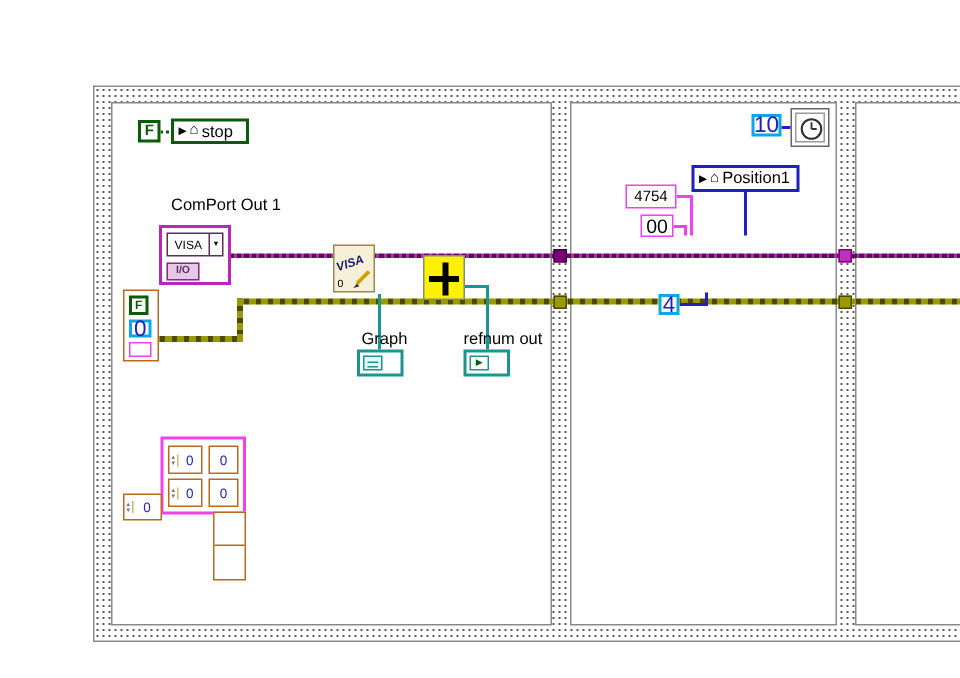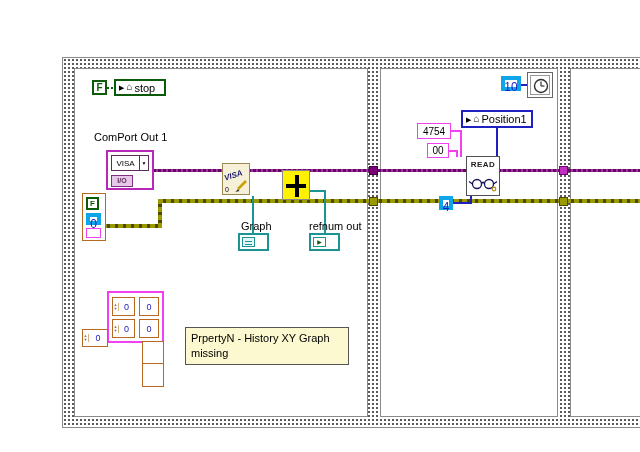--- a/index.html
+++ b/index.html
@@ -11,22 +11,22 @@
     border:1px solid #8a8a8a;border-right:none;overflow:hidden;background-color:#fff;
     background-image:radial-gradient(circle,#5a5a5a 0.8px,transparent 1px);background-size:4px 4px}
   .frame{position:absolute;background:#fff;border:1px solid #8a8a8a}
   .lbl{position:absolute;white-space:nowrap;font-size:11px;z-index:6}
   .wire{position:absolute;z-index:4}
   .node{position:absolute;background:#fff;z-index:6}
   .boolc{border:2px solid #0b5b0b;color:#0b5b0b;font-weight:bold;display:flex;align-items:center;justify-content:center;font-size:10px}
   .local{border:2px solid;display:flex;align-items:center;gap:2px;padding:0 3px;font-size:11px;background:#fff;z-index:6;position:absolute}
   .local .la{font-size:7px;line-height:1}
   .local .lh{font-size:10px;line-height:1;margin-top:-1px}
-  .numc{border:4px solid #0ea5e9;color:#2020c0;font-size:12px;display:flex;justify-content:center}
-  .strc{border:1px solid #f040f0;color:#000;font-size:10px;display:flex;align-items:center;justify-content:center}
+  .numc{border:2px solid #0ea5e9;color:#2020c0;font-size:15px;display:flex;align-items:center;justify-content:center}
+  .strc{border:1px solid #f040f0;color:#000;font-size:13px;display:flex;align-items:center;justify-content:center}
   .fcell{border:1px solid #b86820;color:#2020c0;font-size:9px;display:flex;align-items:center;background:#fff;position:absolute}
   .spin{width:6px;display:flex;flex-direction:column;align-items:center;color:#777;border-right:1px solid #d8b080}
   .spin span{font-size:4px;line-height:4px}
   .fval{flex:1;text-align:center}
   .tunnel{position:absolute;width:9px;height:9px;z-index:8}
   .errpat{background:repeating-linear-gradient(90deg,#9a9a00 0 5px,#4a4a00 5px 8px)}
   .errpatv{background:repeating-linear-gradient(0deg,#9a9a00 0 5px,#4a4a00 5px 8px)}
   .vispat{background:repeating-linear-gradient(90deg,#6a006a 0 3px,#9b3a9b 3px 5px)}
   .teal{background:#1d9494}
   .bluew{background:#2020c0}
@@ -63,21 +63,21 @@
 
   <div class="node boolc" style="left:92px;top:80px;width:15px;height:15px">
     <span>F</span>
   </div>
   <div class="local" style="left:114px;top:79px;width:52px;height:17px;border-color:#0b5b0b">
     <span class="la">▶</span>
     <span class="lh">⌂</span>
     <span>stop</span>
   </div>
 
-  <div class="lbl" style="left:94px;top:131px">ComPort Out 1</div>
+  <div class="lbl" style="left:114px;top:131px">ComPort Out 1</div>
   <div class="node" style="left:106px;top:150px;width:48px;height:40px;border:2px solid #b828b8">
     <div style="position:absolute;left:3px;top:3px;width:38px;height:16px;border:1px solid #5c2d5c;display:flex;align-items:center;background:#fff">
       <span style="flex:1;text-align:center;font-size:8px">VISA</span>
       <span style="width:9px;border-left:1px solid #5c2d5c;font-size:5px;text-align:center;line-height:14px">▼</span>
     </div>
     <div style="position:absolute;left:3px;top:23px;width:22px;height:12px;border:1px solid #803080;background:#e8c8e8;font-size:7px;font-weight:bold;color:#5c2d5c;text-align:center;line-height:10px">I/O</div>
   </div>
 
   <div class="node" style="left:222px;top:163px;width:28px;height:32px;background:#f6f0d8;border:1px solid #9a8a50">
     <span style="position:absolute;left:1px;top:7px;font-size:8px;font-weight:bold;font-style:italic;color:#1a1a6e;transform:rotate(-18deg)">VISA</span>
@@ -145,21 +145,20 @@
         <span>▼</span>
       </span>
     <span class="fval">0</span>
   </div>
 
   <div class="node" style="left:142px;top:341px;width:22px;height:46px;border:1px solid #b86820">
     <div style="position:absolute;left:0;top:0;width:20px;height:22px;border-bottom:1px solid #b86820"></div>
     <div style="position:absolute;left:0;top:23px;width:20px;height:21px"></div>
   </div>
 
-  <div class="tip" style="left:185px;top:327px;width:164px">PrpertyN - History XY Graph missing</div>
 
   <div class="numc node" style="left:501px;top:76px;width:20px;height:15px">
     <span>10</span>
   </div>
   <div class="node" style="left:527px;top:72px;width:26px;height:26px;border:1px solid #666">
     <div style="position:absolute;inset:2px;border:1px solid #999"></div>
     <svg width="20" height="20" viewBox="0 0 20 20" style="position:absolute;left:3px;top:3px">
       <circle cx="10" cy="10" r="6.5" fill="#fff" stroke="#303030" stroke-width="1.4"></circle>
       <line x1="10" y1="10" x2="10" y2="5.5" stroke="#303030" stroke-width="1.2"></line>
       <line x1="10" y1="10" x2="13.5" y2="10" stroke="#303030" stroke-width="1.2"></line>
@@ -172,31 +171,20 @@
     <span>Position1</span>
   </div>
 
   <div class="strc node" style="left:417px;top:123px;width:34px;height:16px;font-size:10px">
     <span>4754</span>
   </div>
   <div class="strc node" style="left:427px;top:143px;width:22px;height:15px">
     <span>00</span>
   </div>
 
-  <div class="node" style="left:466px;top:156px;width:34px;height:40px;border:1px solid #505050">
-    <div style="position:absolute;top:3px;left:0;width:100%;text-align:center;font-size:8px;font-weight:bold;letter-spacing:0.5px;color:#202020">READ</div>
-    <svg width="30" height="16" viewBox="0 0 30 16" style="position:absolute;left:1px;bottom:3px">
-      <circle cx="9" cy="8" r="4.5" fill="none" stroke="#14145e" stroke-width="1.3"></circle>
-      <circle cx="21" cy="8" r="4.5" fill="none" stroke="#14145e" stroke-width="1.3"></circle>
-      <path d="M13.5 8 Q15 4.5 16.5 8" fill="none" stroke="#14145e" stroke-width="1.3"></path>
-      <line x1="4.5" y1="8" x2="1" y2="5.5" stroke="#14145e" stroke-width="1.2"></line>
-      <line x1="25.5" y1="8" x2="29" y2="5.5" stroke="#14145e" stroke-width="1.2"></line>
-      <circle cx="26" cy="13" r="1.8" fill="none" stroke="#b8860b" stroke-width="1.2"></circle>
-    </svg>
-  </div>
 
   <div class="numc node" style="left:439px;top:196px;width:14px;height:14px">
     <span>4</span>
   </div>
 
   <div class="tunnel" style="left:369px;top:166px;background:#7a007a;border:1px solid #3d003d"></div>
   <div class="tunnel" style="left:369px;top:197px;background:#9a9a00;border:1px solid #4a4a00"></div>
   <div class="tunnel" style="left:559px;top:166px;background:#c030c0;border:1px solid #7a007a"></div>
   <div class="tunnel" style="left:559px;top:197px;background:#9a9a00;border:1px solid #4a4a00"></div>
 

